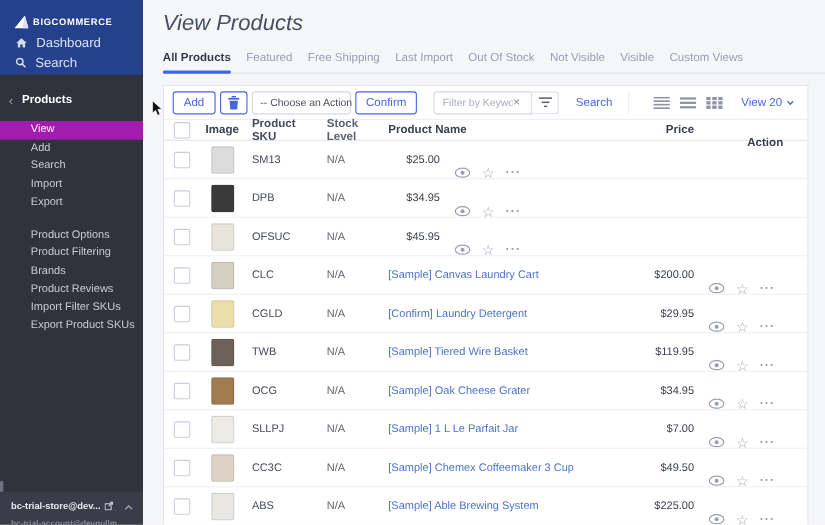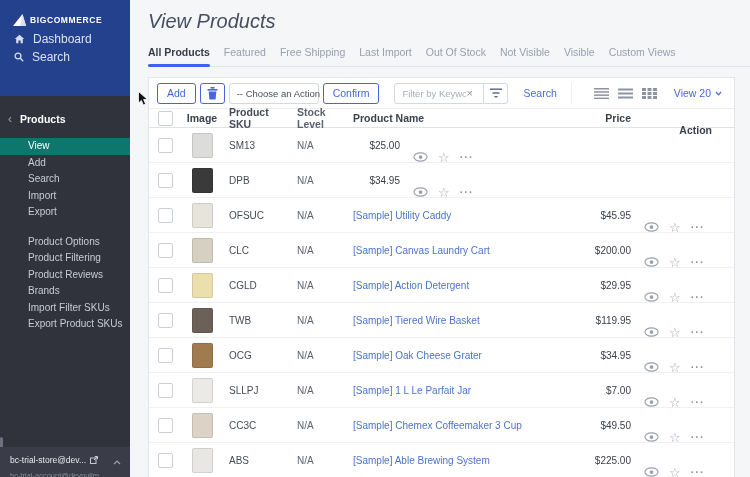--- a/index.html
+++ b/index.html
@@ -1,33 +1,33 @@
 <!DOCTYPE html>
 <html><head>
 <meta charset="utf-8">
 <style>
   * { margin:0; padding:0; box-sizing:border-box; }
   html,body { width:750px; height:477px; overflow:hidden; }
   body { font-family:"Liberation Sans","DejaVu Sans",sans-serif; background:#f5f6f8; position:relative; }
 
   
   .sidebar { position:absolute; left:0; top:0; width:130px; height:477px; background:#30333C; }
-  .sb-top { background:#24418E; height:96px; padding-top:10px; }
+  .sb-top { background:#24418E; height:68px; padding-top:10px; }
   .logo { display:flex; align-items:center; gap:4px; padding-left:13px; height:20px; }
   .logo-text { color:#fff; font-size:8.5px; font-weight:bold; letter-spacing:0.6px; }
   .sb-nav-item { display:flex; align-items:center; gap:8px; padding-left:14px; height:18px; color:#DCE2F2; font-size:12px; cursor:pointer; }
   .sb-nav-item:first-of-type { margin-top:6px; }
   .sb-section { display:flex; align-items:center; margin-top:9px; height:28px; color:#fff; font-size:10.5px; font-weight:bold; }
   .sb-section .chev { color:#9AA0AE; font-size:12px; width:20px; text-align:center; font-weight:normal; }
   .sb-menu { margin-top:5px; }
   .sb-menu-2 { margin-top:13px; }
   .sb-item { height:16.5px; line-height:16.5px; padding-left:28px; color:#C8CCD6; font-size:10px; cursor:pointer; white-space:nowrap; }
-  .sb-item.active { background:#0f766e; color:#FFFFFF; }
+  .sb-item.active { background:#a21caf; color:#FFFFFF; }
   .sb-scrollbar { position:absolute; left:0; bottom:0; width:3px; height:40px; background:#6E727E; border-radius:2px; }
-  .sb-footer { position:absolute; bottom:0; left:0; width:130px; height:30px; background:#3A3D47; padding:4px 9px 0 10px; }
+  .sb-footer { position:absolute; bottom:0; left:0; width:130px; height:30px; background:#3A3D47; padding:4px 9px 0 10px;font-weight:bold; }
   .sb-store-row { display:flex; align-items:center; gap:4px; }
   .sb-store { color:#E8EAF0; font-size:8.5px; white-space:nowrap; overflow:hidden; }
   .sb-chev-up { margin-left:auto; }
   .sb-account { color:#858996; font-size:7.5px; margin-top:2px; white-space:nowrap; overflow:hidden; }
 
   
   .main { position:absolute; left:130px; top:0; width:620px; height:477px; padding-left:18px; display:flex; flex-direction:column; }
   .page-title { margin-top:10px; font-size:20px; font-weight:400; color:#454F5F;font-style:italic; }
   .tabs { display:flex; gap:14px; margin-top:13px; border-bottom:1px solid #E2E5EB; }
   .tab { font-size:10.5px; color:#98A0B0; padding-bottom:8px; position:relative; cursor:pointer; white-space:nowrap; }
@@ -112,22 +112,22 @@
       <div class="sb-item active">View</div>
       <div class="sb-item">Add</div>
       <div class="sb-item">Search</div>
       <div class="sb-item">Import</div>
       <div class="sb-item">Export</div>
     </nav>
 
     <nav class="sb-menu sb-menu-2">
       <div class="sb-item">Product Options</div>
       <div class="sb-item">Product Filtering</div>
+      <div class="sb-item">Brands</div>
       <div class="sb-item">Product Reviews</div>
-      <div class="sb-item">Brands</div>
       <div class="sb-item">Import Filter SKUs</div>
       <div class="sb-item">Export Product SKUs</div>
     </nav>
 
     <div class="sb-scrollbar"></div>
 
     <div class="sb-footer">
       <div class="sb-store-row">
         <span class="sb-store">bc-trial-store@dev...</span>
         <svg width="8" height="8" viewBox="0 0 8 8">
@@ -285,21 +285,20 @@
 
         <div class="row">
           <span class="cell c-check">
               <span class="cb"></span>
             </span>
           <span class="cell c-img">
               <span class="thumb" style="background: rgb(231, 228, 220);"></span>
             </span>
           <span class="cell c-sku">OFSUC</span>
           <span class="cell c-stock">N/A</span>
-          <span class="cell c-name"><a class="plink">[Sample] Utility Caddy</a></span>
           <span class="cell c-price">$45.95</span>
           <span class="cell c-action">
               <svg class="eye" width="15" height="10" viewBox="0 0 16 10">
                 <ellipse cx="8" cy="5" rx="7" ry="4.4" fill="none" stroke="#99A0AD" stroke-width="1.2"></ellipse>
                 <circle cx="8" cy="5" r="2" fill="#99A0AD"></circle>
               </svg>
               <span class="star">☆</span>
               <span class="dots">···</span>
             </span>
         </div>
@@ -327,21 +326,21 @@
 
         <div class="row">
           <span class="cell c-check">
               <span class="cb"></span>
             </span>
           <span class="cell c-img">
               <span class="thumb" style="background: rgb(236, 223, 174);"></span>
             </span>
           <span class="cell c-sku">CGLD</span>
           <span class="cell c-stock">N/A</span>
-          <span class="cell c-name"><a class="plink">[Sample] Action Detergent</a></span>
+          <span class="cell c-name"><a class="plink">[Confirm] Laundry Detergent</a></span>
           <span class="cell c-price">$29.95</span>
           <span class="cell c-action">
               <svg class="eye" width="15" height="10" viewBox="0 0 16 10">
                 <ellipse cx="8" cy="5" rx="7" ry="4.4" fill="none" stroke="#99A0AD" stroke-width="1.2"></ellipse>
                 <circle cx="8" cy="5" r="2" fill="#99A0AD"></circle>
               </svg>
               <span class="star">☆</span>
               <span class="dots">···</span>
             </span>
         </div>

